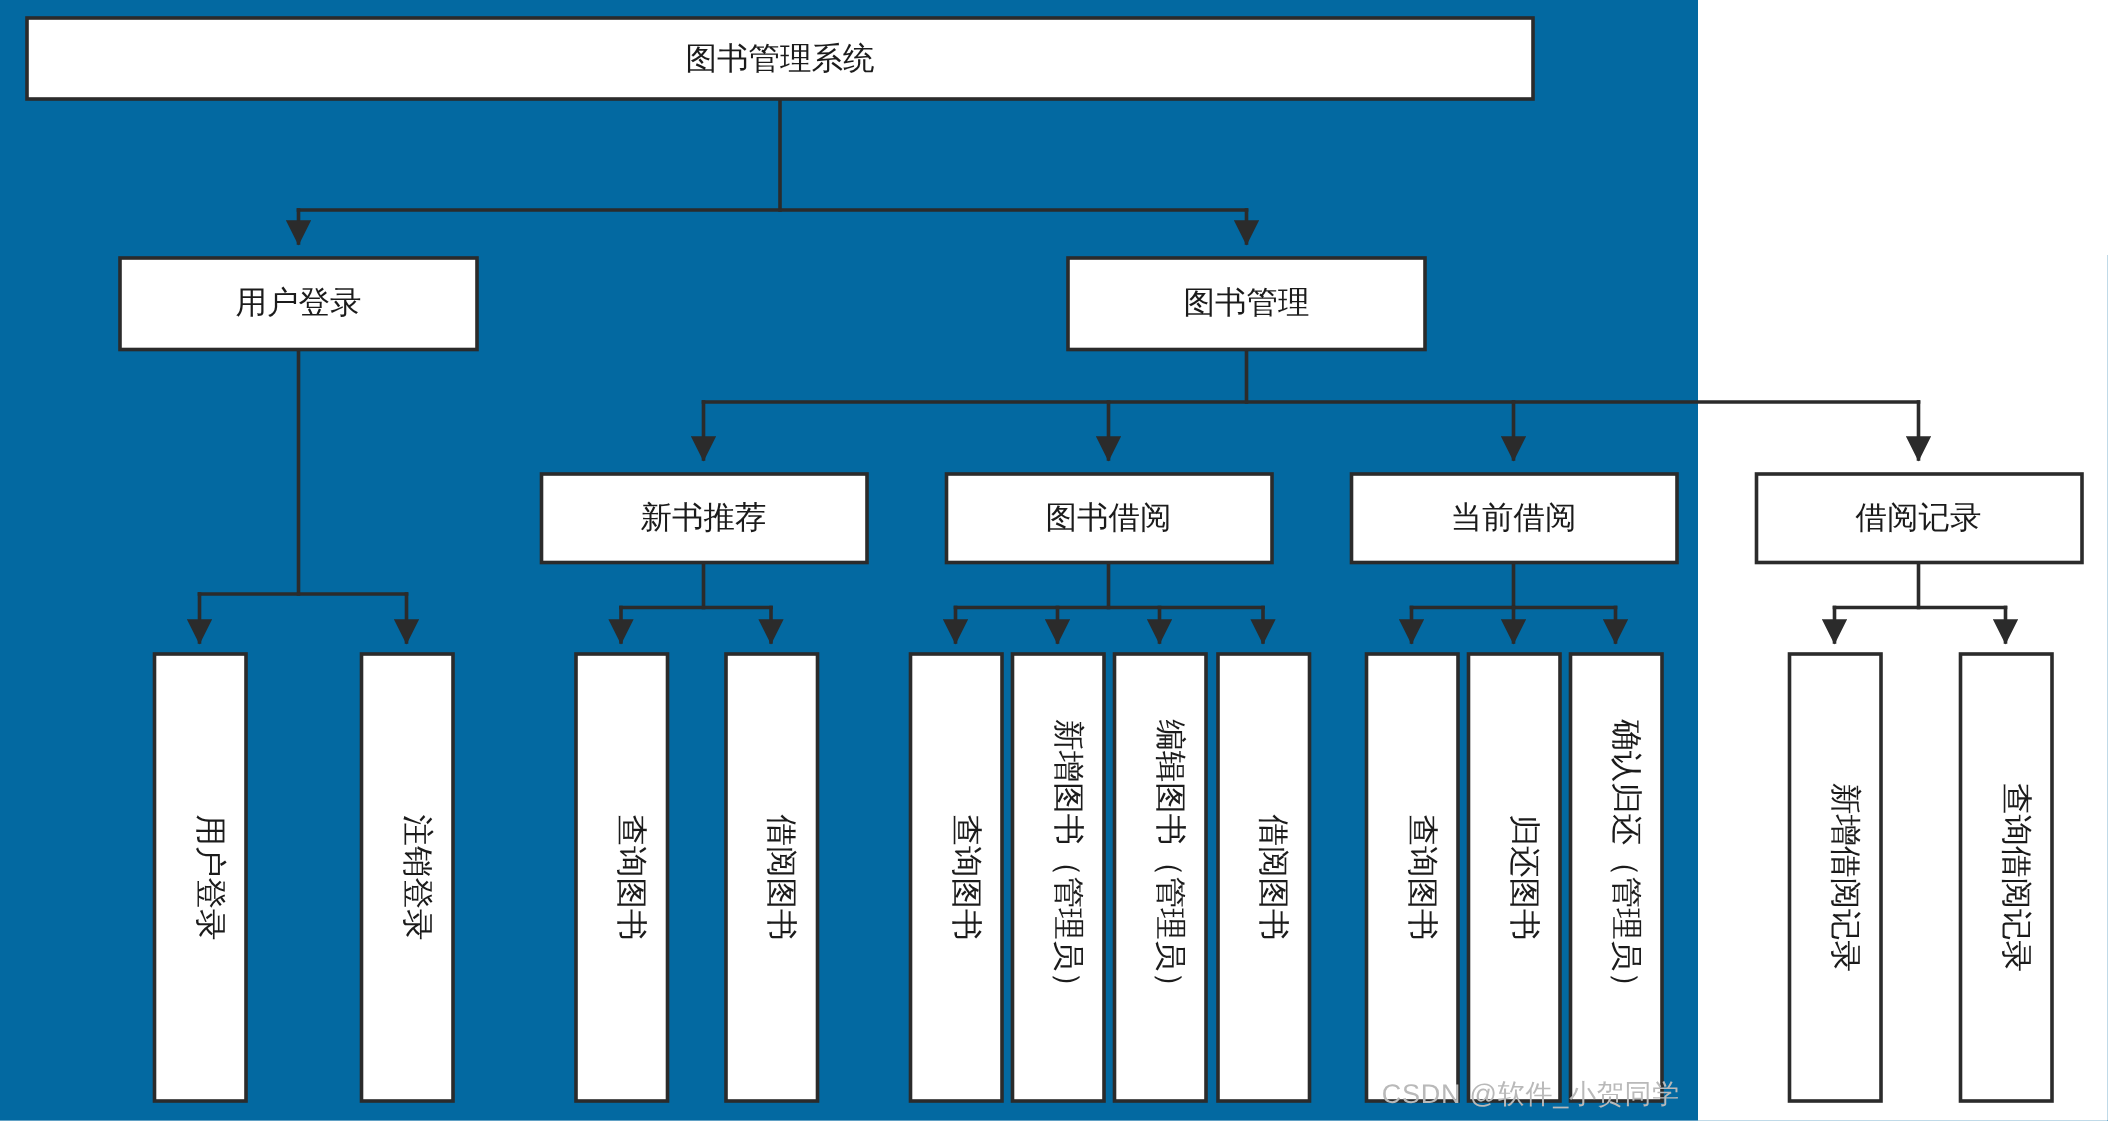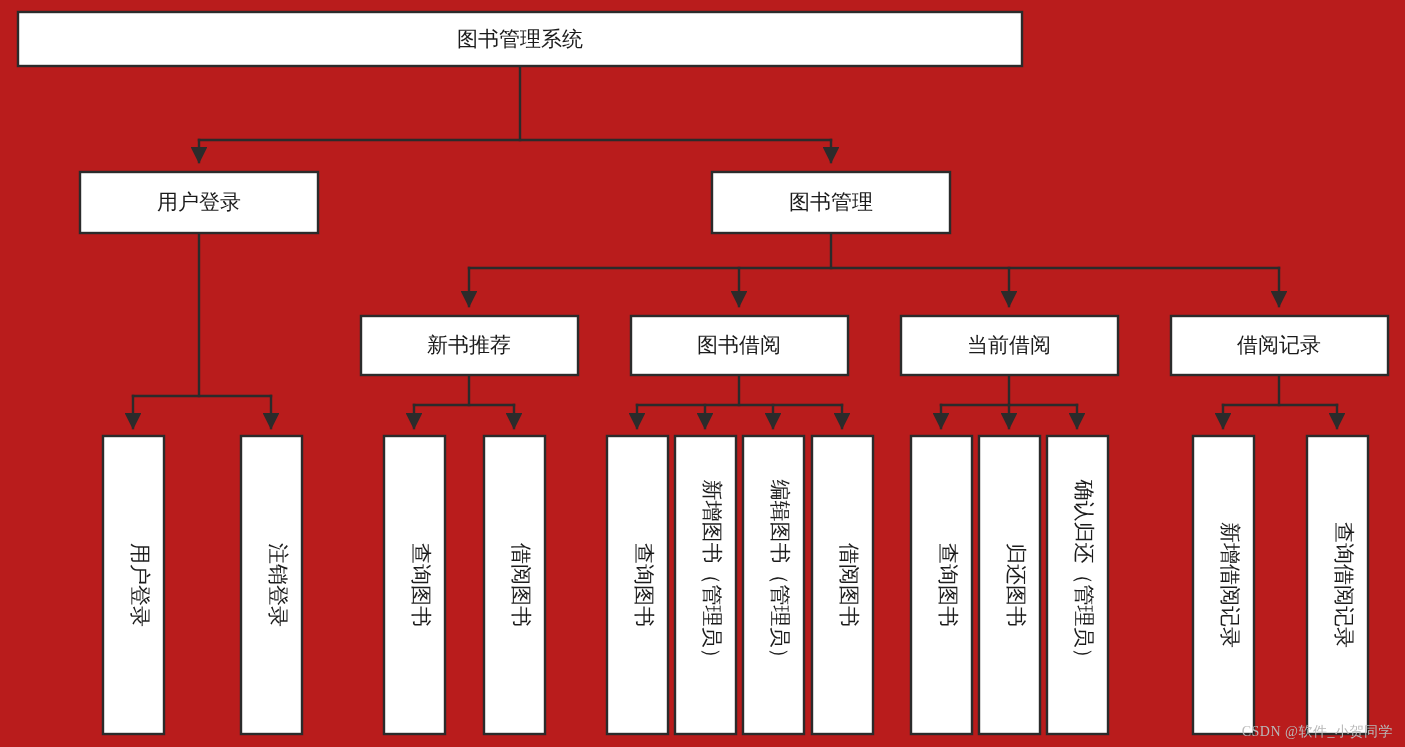--- a/index.html
+++ b/index.html
@@ -8,23 +8,23 @@
     background: #ffffff;
   }
   body {
     width: 1405px;
     height: 747px;
     font-family: "DejaVu Sans", "Liberation Sans", sans-serif;
     overflow: hidden;
   }
   #diagram-root {
     position: relative;
-    width: 1405px;
+    width: 1132px;
     height: 747px;
-    background: #b91c1c;
+    background: #0369a1;
   }
   svg.flow {
     position: absolute;
     left: 0;
     top: 0;
     width: 1405px;
     height: 747px;
   }
   .node-rect {
     fill: #ffffff;
@@ -51,22 +51,22 @@
     stroke-linecap: square;
   }
   .arrow-head {
     fill: #2b2b2b;
     stroke: none;
   }
   .watermark {
     position: absolute;
     right: 12px;
     bottom: 6px;
-    font-family: Liberation Serif, serif;
-    font-size: 14px;
+    font-family: Liberation Sans, sans-serif;
+    font-size: 18px;
     color: #b9b9b9;
     white-space: nowrap;
     letter-spacing: 0.5px;
     user-select: none;
   }
 </style>
 </head>
 <body>
 
 <div id="diagram-root">

